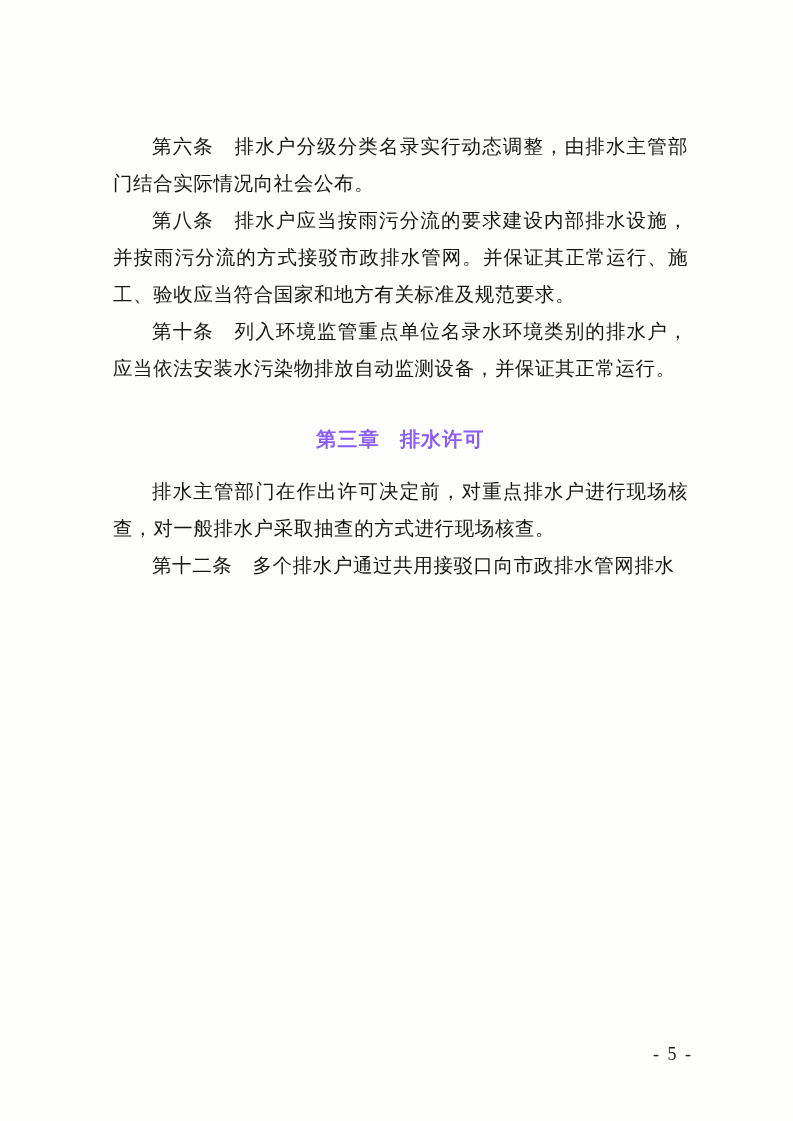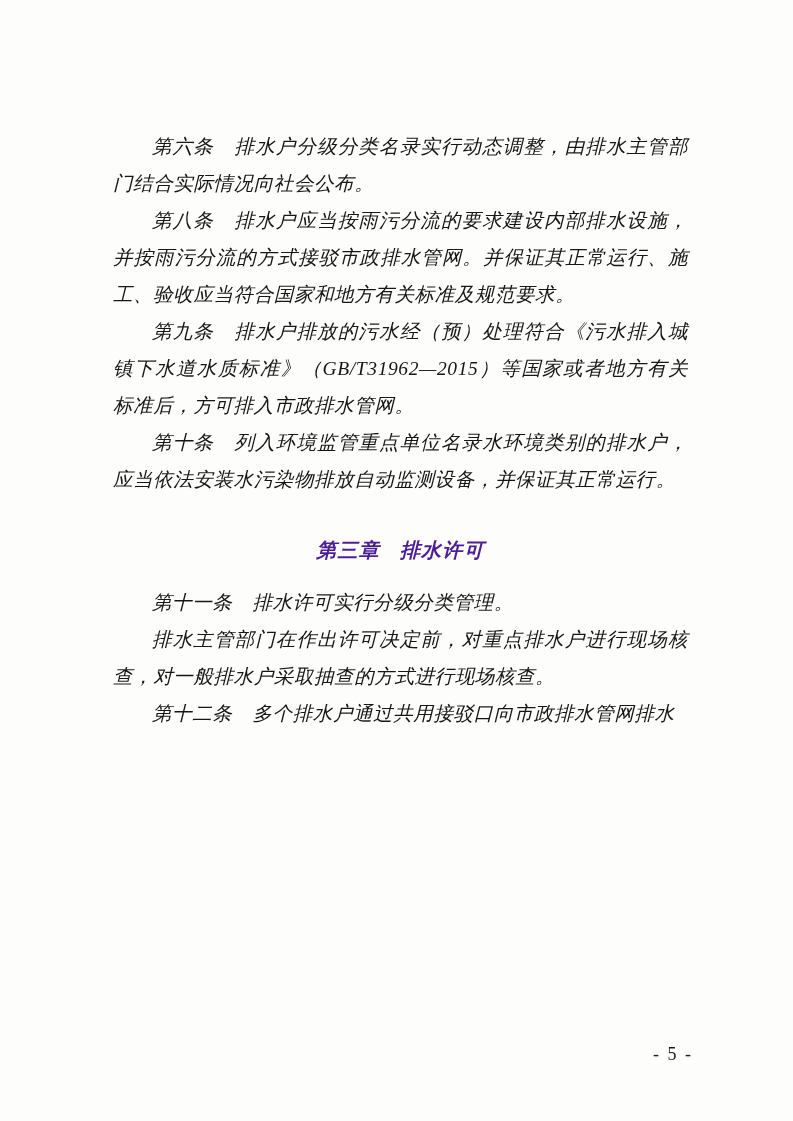--- a/index.html
+++ b/index.html
@@ -21,21 +21,20 @@
     top: 0;
     width: 793px;
     height: 1121px;
     background: #fdfdfb;
   }
   .content {
     position: absolute;
     left: 113px;
     top: 128px;
     width: 575px;
-    font-style: italic;
   }
   .para {
     font-size: 19.5px;
     line-height: 37px;
     text-align: justify;
     text-justify: inter-ideograph;
     letter-spacing: 0.6px;
     margin: 0 0 0 0;
     color: #161616;
   }
@@ -43,21 +42,21 @@
     text-indent: 39px;
   }
   .chapter-heading {
     text-align: center;
     font-size: 20px;
     font-weight: bold;
     line-height: 36px;
     letter-spacing: 1.2px;
     margin-top: 34px;
     margin-bottom: 16px;
-    color: #4c1d95;
+    color: #8b5cf6;
   }
   .chapter-heading .gap {
     display: inline-block;
     width: 20px;
   }
   .page-number {
     position: absolute;
     right: 100px;
     bottom: 56px;
     font-size: 18px;
@@ -66,27 +65,25 @@
   }
 </style>
 </head>
 <body>
 
 <div class="page">
   <div class="content">
 
     <p class="para indent">第六条　排水户分级分类名录实行动态调整，由排水主管部门结合实际情况向社会公布。</p>
     <p class="para indent">第八条　排水户应当按雨污分流的要求建设内部排水设施，并按雨污分流的方式接驳市政排水管网。并保证其正常运行、施工、验收应当符合国家和地方有关标准及规范要求。</p>
-    <p class="para indent">第九条　排水户排放的污水经（预）处理符合《污水排入城镇下水道水质标准》（GB/T31962—2015）等国家或者地方有关标准后，方可排入市政排水管网。</p>
     <p class="para indent">第十条　列入环境监管重点单位名录水环境类别的排水户，应当依法安装水污染物排放自动监测设备，并保证其正常运行。</p>
 
     <div class="chapter-heading">
       <span>第三章</span><span class="gap"></span><span>排水许可</span>
     </div>
 
-    <p class="para indent">第十一条　排水许可实行分级分类管理。</p>
     <p class="para indent">排水主管部门在作出许可决定前，对重点排水户进行现场核查，对一般排水户采取抽查的方式进行现场核查。</p>
     <p class="para indent">第十二条　多个排水户通过共用接驳口向市政排水管网排水</p>
 
   </div>
 
   <div class="page-number">- 5 -</div>
 </div>
 
 </body></html>

